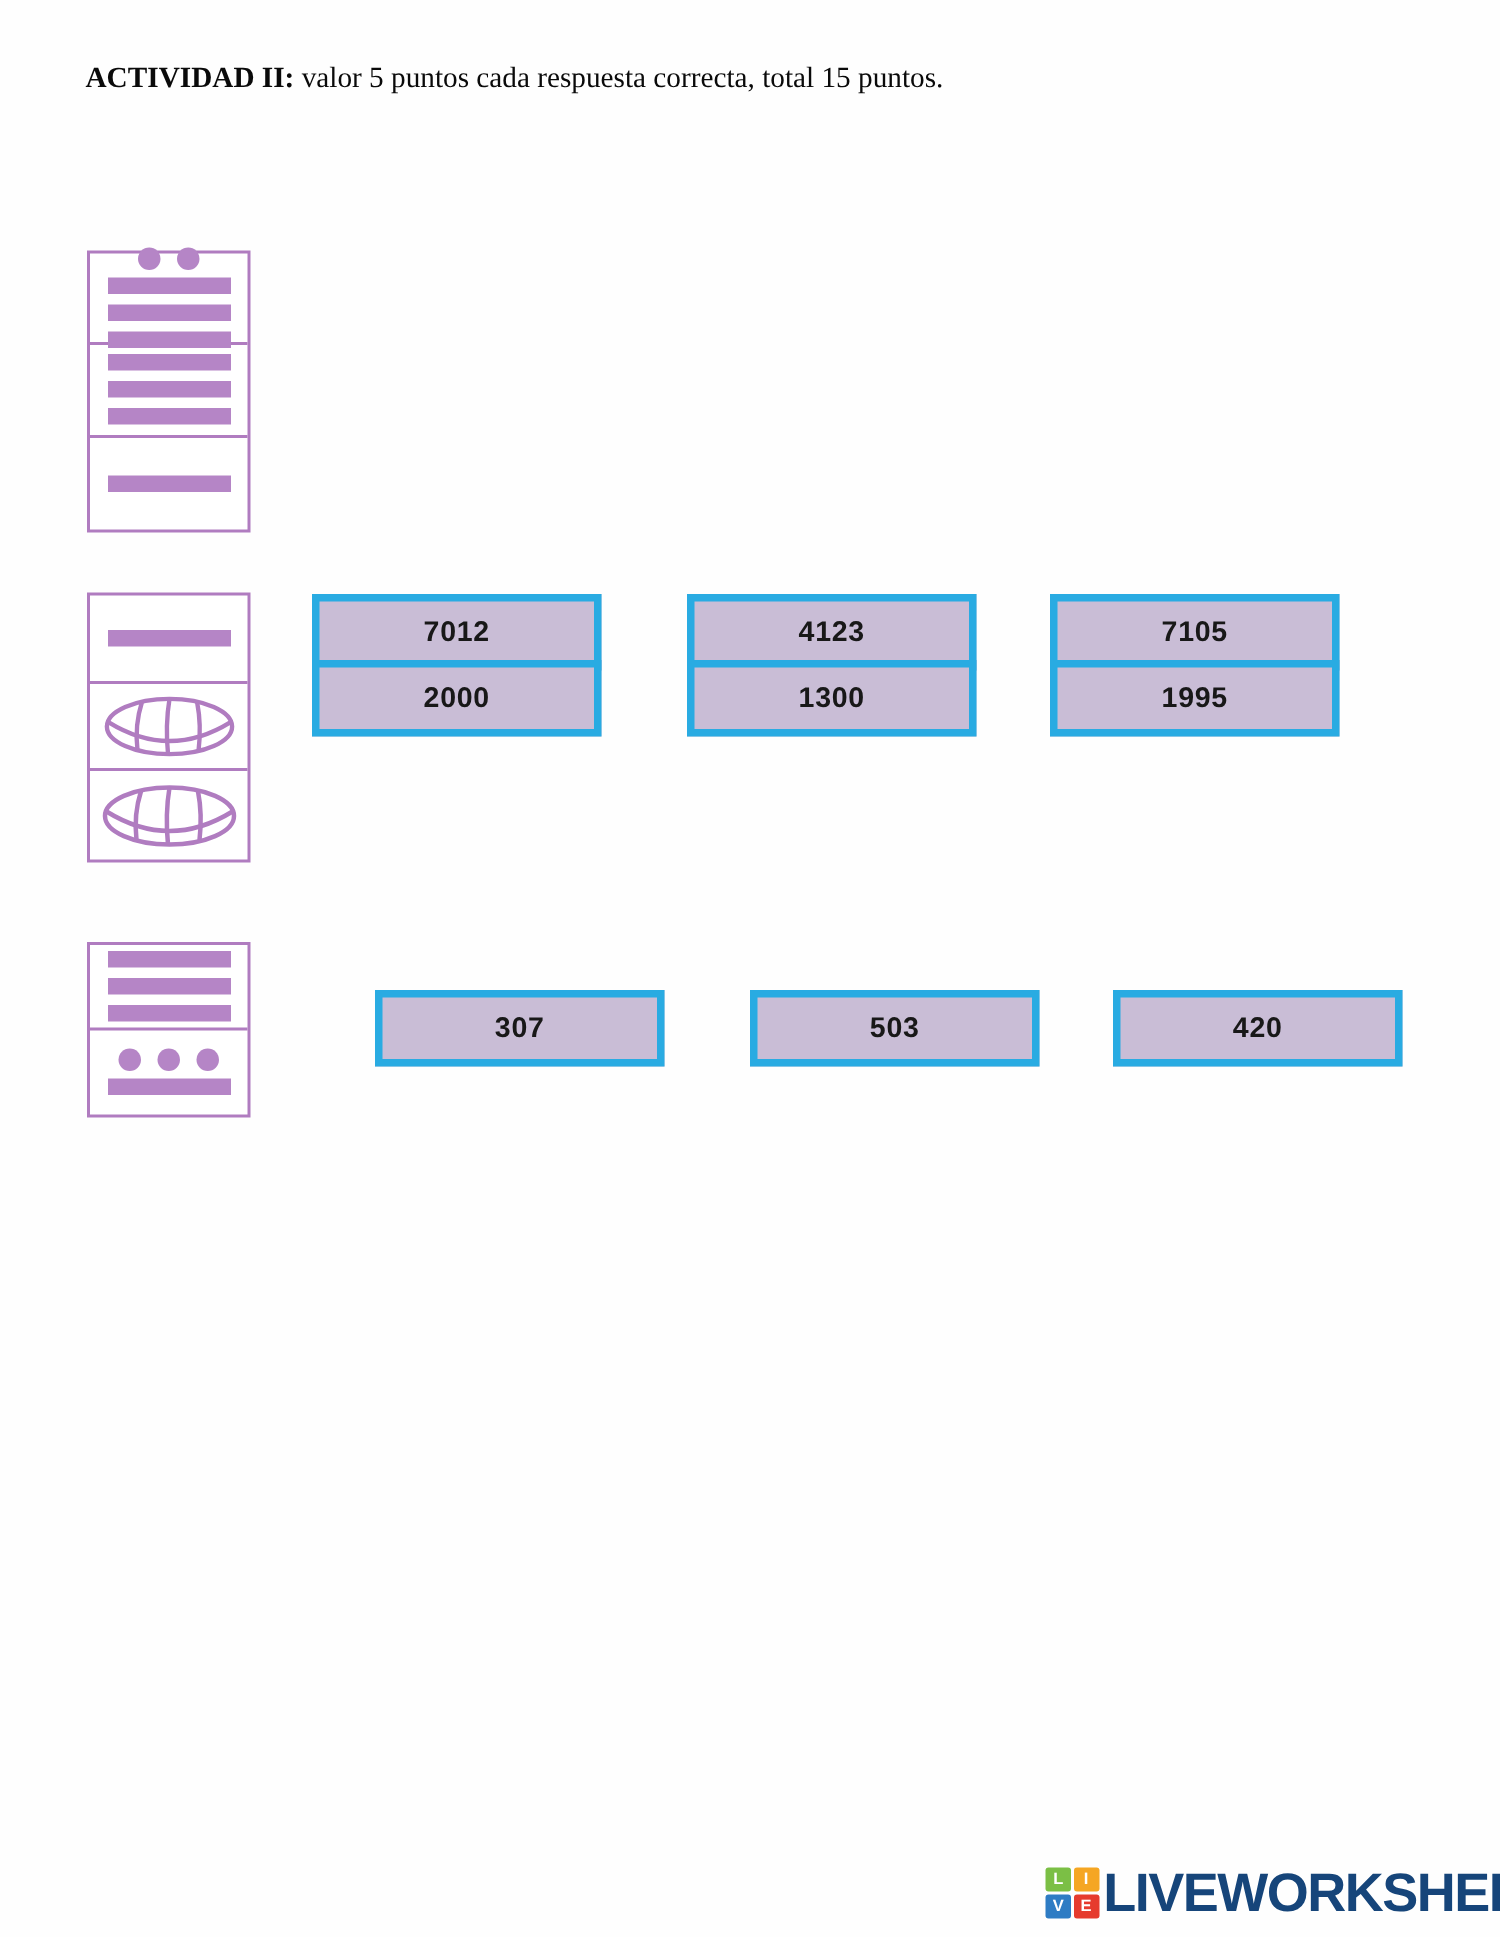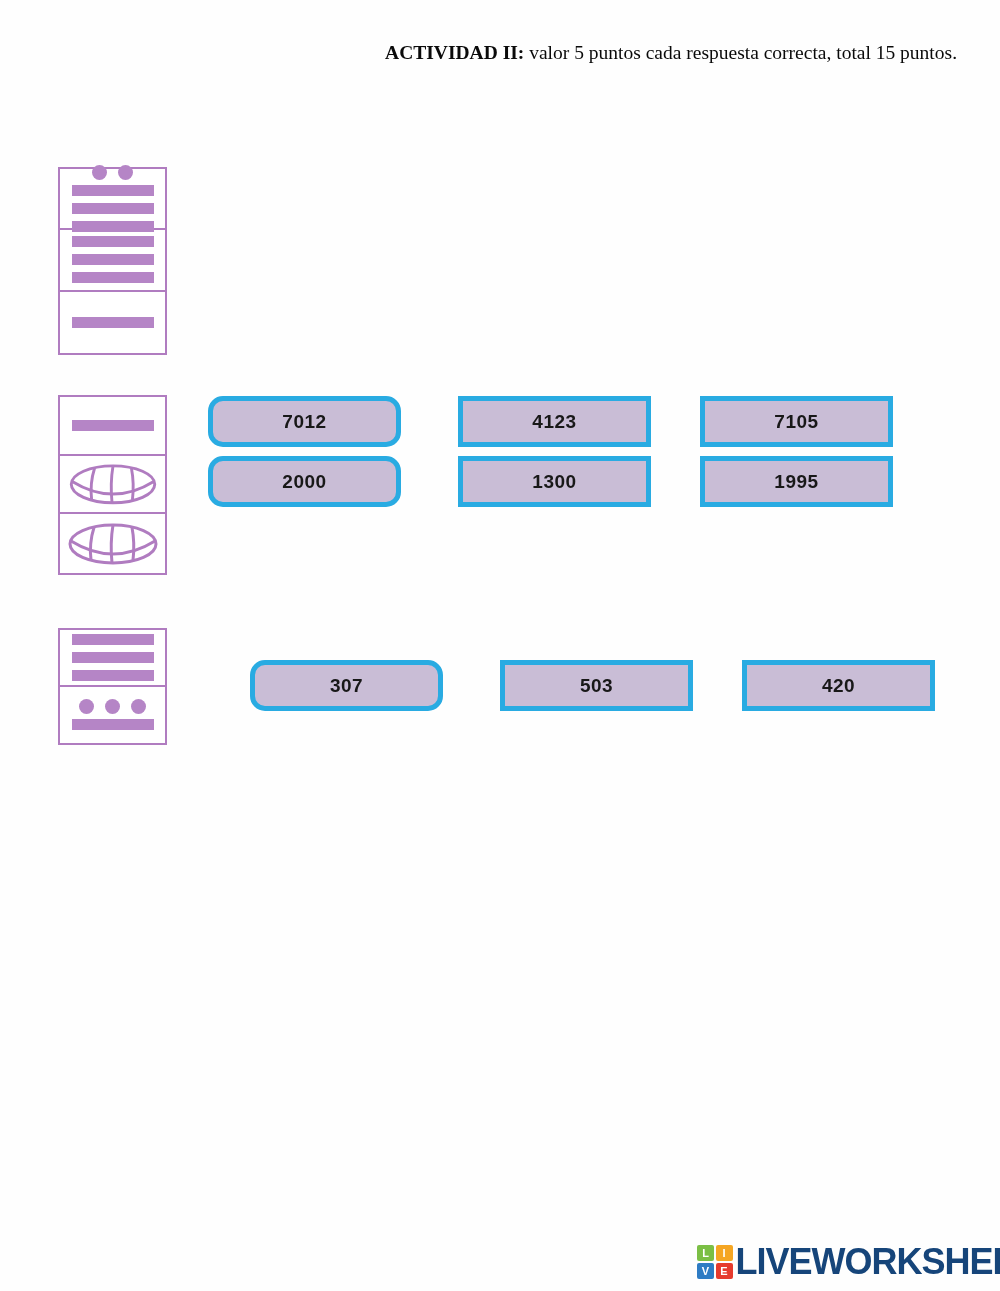--- a/index.html
+++ b/index.html
@@ -14,21 +14,20 @@
     position: relative;
     overflow: hidden;
   }
 
   
   .instructions {
     position: absolute;
     left: 57px;
     top: 38px;
     width: 900px;
-    text-align: right;
   }
   .instr-line {
     font-family: "Liberation Serif", serif;
     font-size: 19.5px;
     color: #0A0A0A;
     line-height: 1.5;
     margin-bottom: 20px;
     white-space: nowrap;
   }
   .instr-label {
@@ -112,26 +111,26 @@
     display: flex;
     align-items: center;
     justify-content: center;
     font-family: "Liberation Sans", sans-serif;
     font-size: 19px;
     font-weight: bold;
     color: #181818;
     letter-spacing: 0.5px;
     cursor: pointer;
   }
-  .opt-0 { left: 208px; border-radius: 15px; }
+  .opt-0 { left: 208px; }
   .opt-1 { left: 458px; }
   .opt-2 { left: 700px; text-align: center; }
 
   #row-0 .option { top: 229px; }
-  #row-1 .option { top: 61px; }
+  #row-1 .option { top: 45px; }
   #row-2 .option { top: 32px; margin-left: 42px; }
 
   
   .lw-logo {
     position: absolute;
     left: 697px;
     top: 1244px;
     display: flex;
     align-items: center;
     gap: 3px;

